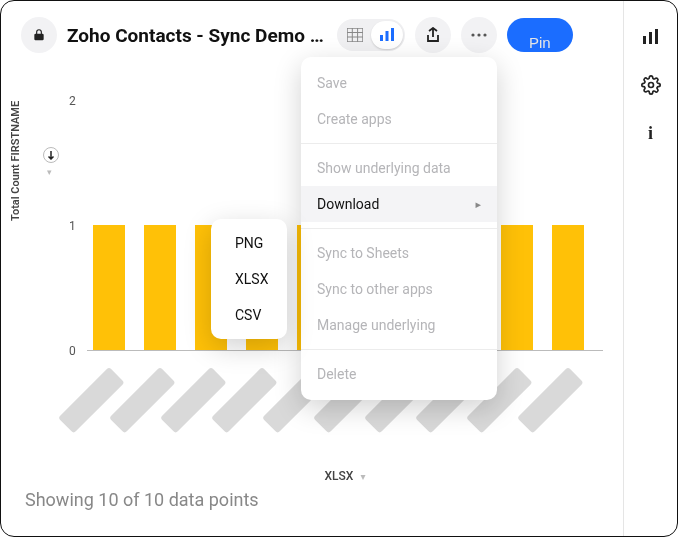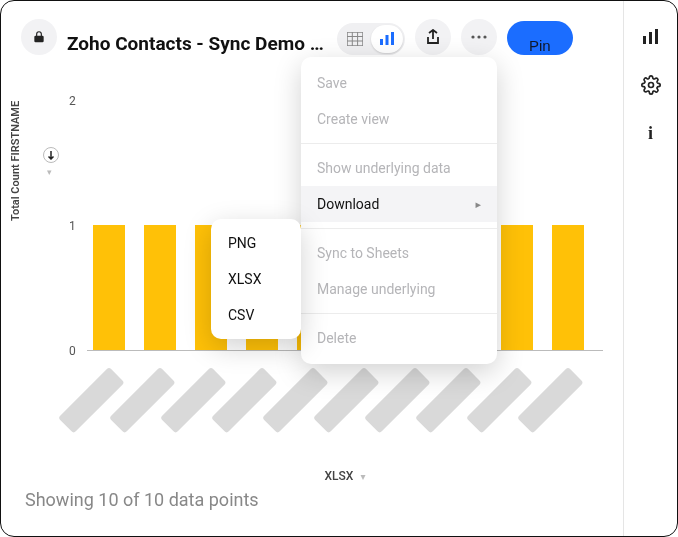--- a/index.html
+++ b/index.html
@@ -5,29 +5,29 @@
   * { box-sizing: border-box; margin: 0; padding: 0; }
   body { font-family: -apple-system, BlinkMacSystemFont, "Segoe UI", Roboto, Arial, sans-serif; background: #fff; }
   
   .frame { width: 678px; height: 537px; position: relative; border: 1px solid #111; border-radius: 14px; overflow: hidden; background: #fff; }
   
   .main { position: absolute; top: 0; left: 0; right: 54px; bottom: 0; }
   
   .rail { position: absolute; top: 0; right: 0; width: 54px; bottom: 0; border-left: 1px solid #e5e5e5; display: flex; flex-direction: column; align-items: center; padding-top: 18px; gap: 12px; }
   .rail-btn { width: 36px; height: 36px; border-radius: 50%; display: flex; align-items: center; justify-content: center; color: #222; }
   
-  .topbar { position: absolute; top: 14px; left: 20px; right: 10px; height: 40px; display: flex; align-items: flex-end; gap: 10px; }
+  .topbar { position: absolute; top: 14px; left: 20px; right: 10px; height: 40px; display: flex; align-items: center; gap: 10px; }
   .icon-circle { width: 36px; height: 36px; border-radius: 50%; background: #f2f2f4; display: flex; align-items: center; justify-content: center; color: #333; flex-shrink: 0; }
   .title { font-size: 19px; font-weight: 700; color: #111; white-space: nowrap; overflow: hidden; text-overflow: ellipsis; flex: 0 1 auto; max-width: 260px; }
   
   .view-toggle { display: flex; border-radius: 18px; background: #f0f0f2; padding: 2px; }
   .view-toggle .seg { width: 32px; height: 28px; border-radius: 16px; display: flex; align-items: center; justify-content: center; }
   .view-toggle .seg.active { background: #fff; box-shadow: 0 1px 2px rgba(0,0,0,.15); }
   
-  .pin-btn { background: #1b6dff; color: #0f172a; border: none; border-radius: 18px; height: 34px; padding: 16px 22px; font-size: 15px; font-weight: 500; }
+  .pin-btn { background: #1b6dff; color: #e5e5e5; border: none; border-radius: 18px; height: 34px; padding: 16px 22px; font-size: 15px; font-weight: 500; }
   
   .chart-area { position: absolute; top: 70px; left: 0; right: 0; bottom: 20px; }
   
   .ylabel { position: absolute; left: 8px; top: 150px; font-size: 11px; color: #444; transform: rotate(-90deg); transform-origin: left top; white-space: nowrap; font-weight: 600; }
   .yarrow { position: absolute; left: 42px; top: 76px; width: 16px; height: 16px; border-radius: 50%; border: 1px solid #bbb; display: flex; align-items: center; justify-content: center; font-size: 10px; color: #333; background:#fff; }
   .ytri { position:absolute; left:46px; top:96px; font-size:9px; color:#bbb; }
   .ytick { position: absolute; left: 68px; font-size: 12px; color: #555; transform: translateY(-50%); }
   
   .plot { position: absolute; left: 86px; right: 20px; top: 30px; height: 250px; border-bottom: 1px solid #bbb; }
   .bar { position: absolute; bottom: 0; width: 32px; background: #ffc107; }
@@ -36,21 +36,21 @@
   .xlabel-row { position: absolute; left: 86px; right: 20px; top: 398px; text-align: center; font-size: 12px; color: #444; font-weight: 500; }
   .xarrow { display:inline-block; margin-left:4px; color:#bbb; font-size:10px; }
   .footnote { position: absolute; left: 24px; bottom: 6px; font-size: 18px; color: #888; }
   
   .menu { position: absolute; width: 196px; background: #fff; border-radius: 10px; box-shadow: 0 8px 28px rgba(0,0,0,.18); padding: 8px 0; font-size: 14px; }
   .menu-item { padding: 10px 16px; color: #111; display:flex; align-items:center; justify-content:space-between; }
   .menu-item.disabled { color: #b5b5b8; }
   .menu-item.hl { background: #f4f4f6; }
   .menu-sep { height: 1px; background: #ececec; margin: 6px 0; }
   
-  .submenu { position:absolute; width:90px; background:#fff; border-radius:10px; box-shadow:0 8px 28px rgba(0,0,0,.18); padding:6px 1px; font-size:14px; }
+  .submenu { position:absolute; width:76px; background:#fff; border-radius:10px; box-shadow:0 8px 28px rgba(0,0,0,.18); padding:6px 8px; font-size:14px; }
   .submenu .sm-item { padding:10px 16px; color:#111; }
   
   svg { display: block; }
 </style>
 </head>
 <body>
 
 <div class="frame">
 
   <div class="rail">
@@ -156,29 +156,30 @@
       <div class="xlabel-row">
         <span>XLSX</span>
         <span class="xarrow">▾</span>
       </div>
 
       <div class="footnote">Showing 10 of 10 data points</div>
     </div>
 
     <div class="menu" style="left:300px; top:56px;">
       <div class="menu-item disabled">Save</div>
-      <div class="menu-item disabled">Create view</div>
+      <div class="menu-item disabled">Create apps</div>
       <div class="menu-sep"></div>
       <div class="menu-item disabled">Show underlying data</div>
       <div class="menu-item hl">
         <span>Download</span>
         <span style="font-size:11px;color:#888">▸</span>
       </div>
       <div class="menu-sep"></div>
       <div class="menu-item disabled">Sync to Sheets</div>
+      <div class="menu-item disabled">Sync to other apps</div>
       <div class="menu-item disabled">Manage underlying</div>
       <div class="menu-sep"></div>
       <div class="menu-item disabled">Delete</div>
     </div>
 
     <div class="submenu" style="left:210px; top:218px;">
       <div class="sm-item">PNG</div>
       <div class="sm-item">XLSX</div>
       <div class="sm-item">CSV</div>
     </div>

